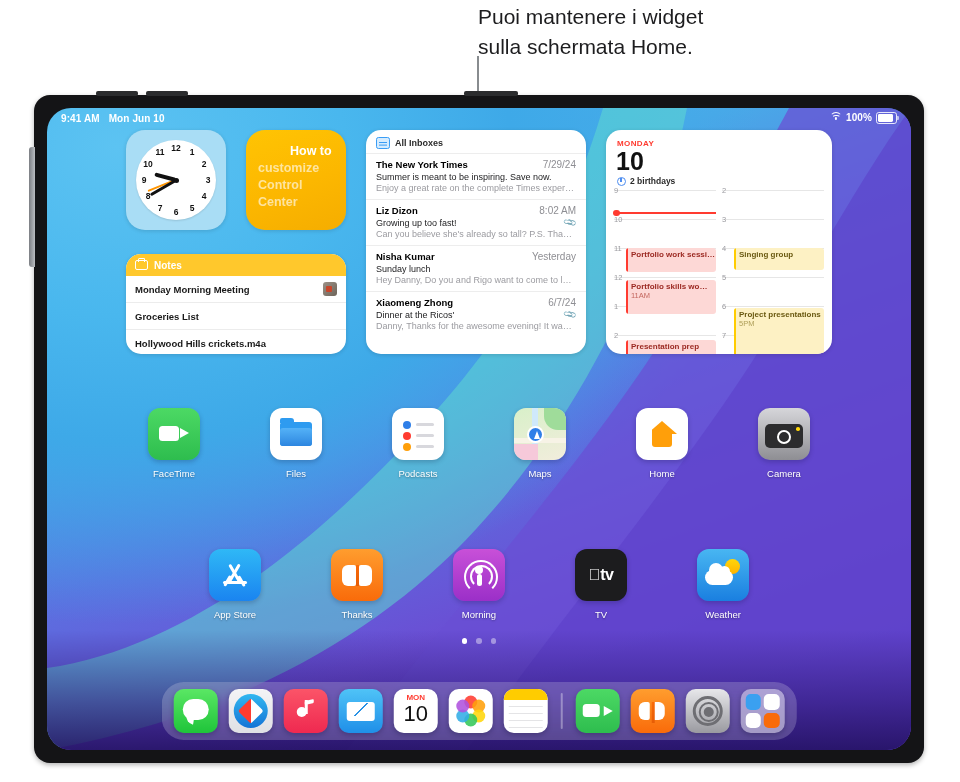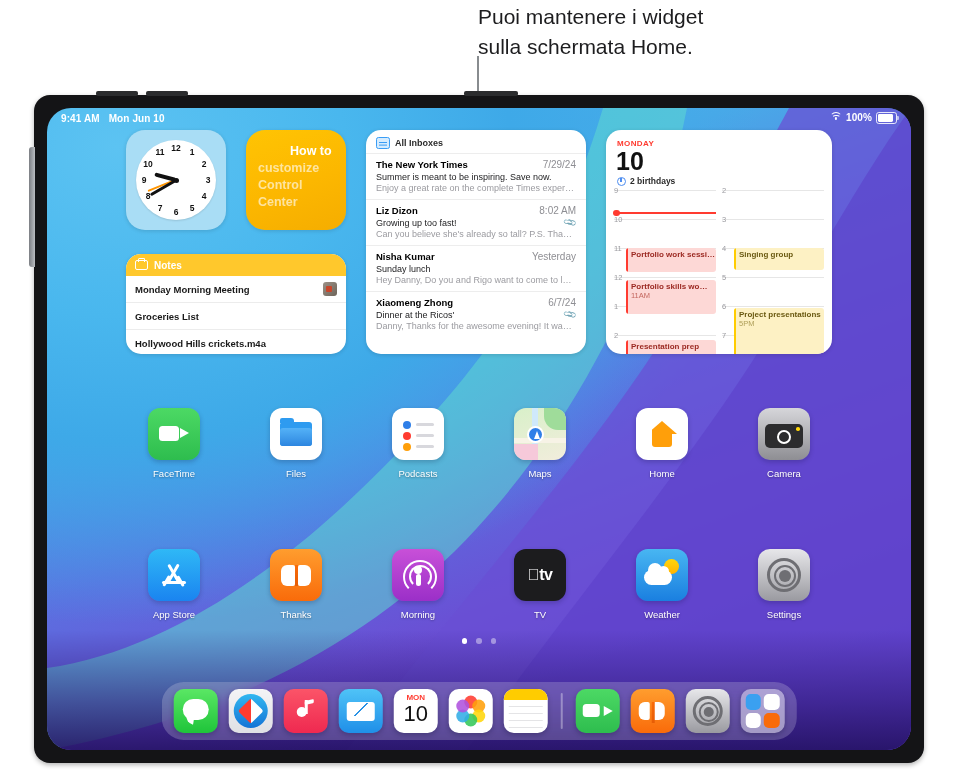--- a/index.html
+++ b/index.html
@@ -573,29 +573,20 @@
             <div class="ic ic-tv"><span>tv</span></div>
             <div class="lb">TV</div>
           </div>
           <div class="app">
             <div class="ic ic-weather">
                 <span class="sun"></span>
                 <span class="cloud"></span>
               </div>
             <div class="lb">Weather</div>
           </div>
-          <div class="app">
-            <div class="ic ic-settings">
-                <span class="gear">
-                  <i class="g2"></i>
-                  <i class="g3"></i>
-                </span>
-              </div>
-            <div class="lb">Settings</div>
-          </div>
         </div>
       </div>
 
       <div class="dots">
         <span class="dot on"></span>
         <span class="dot"></span>
         <span class="dot"></span>
       </div>
 
       <div class="dock">

